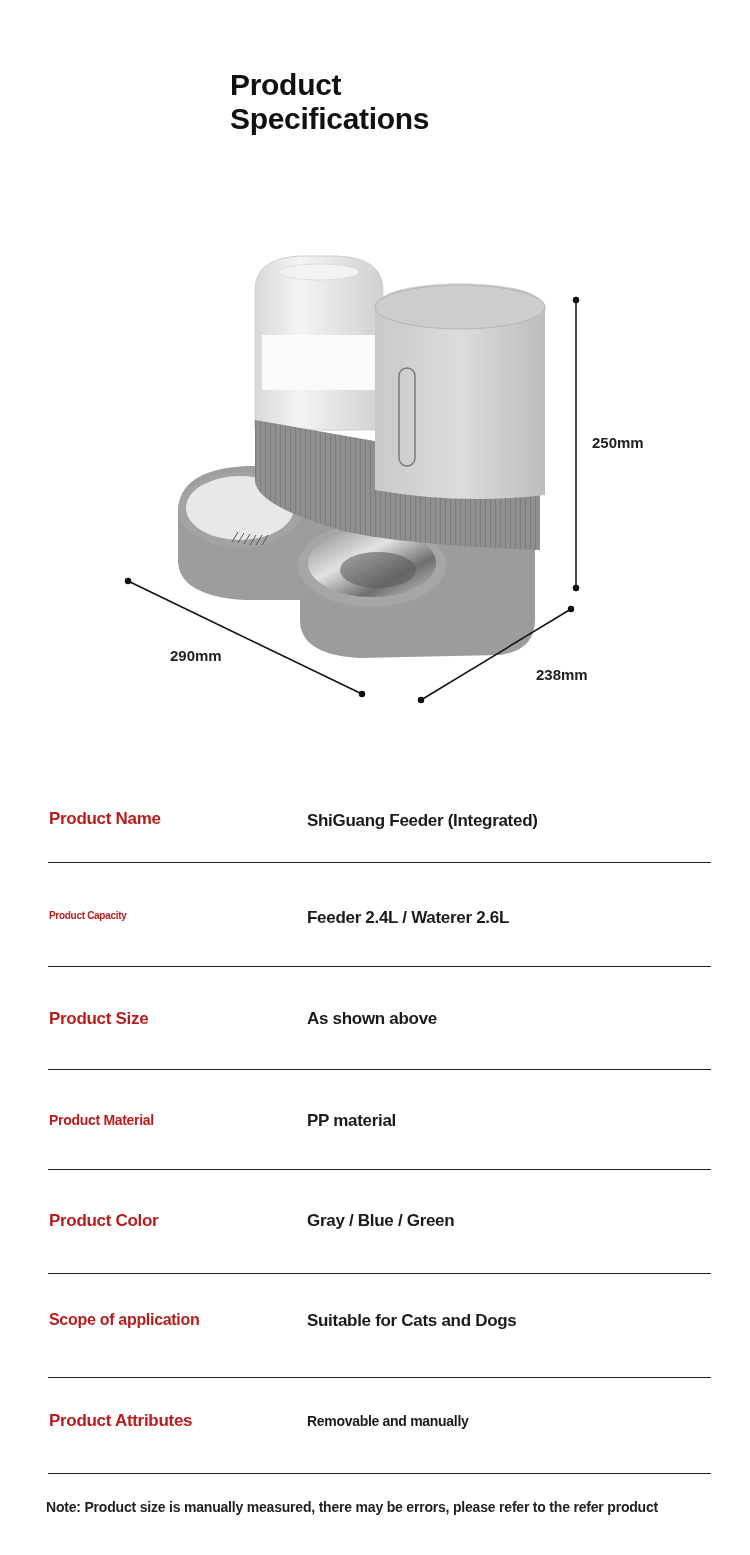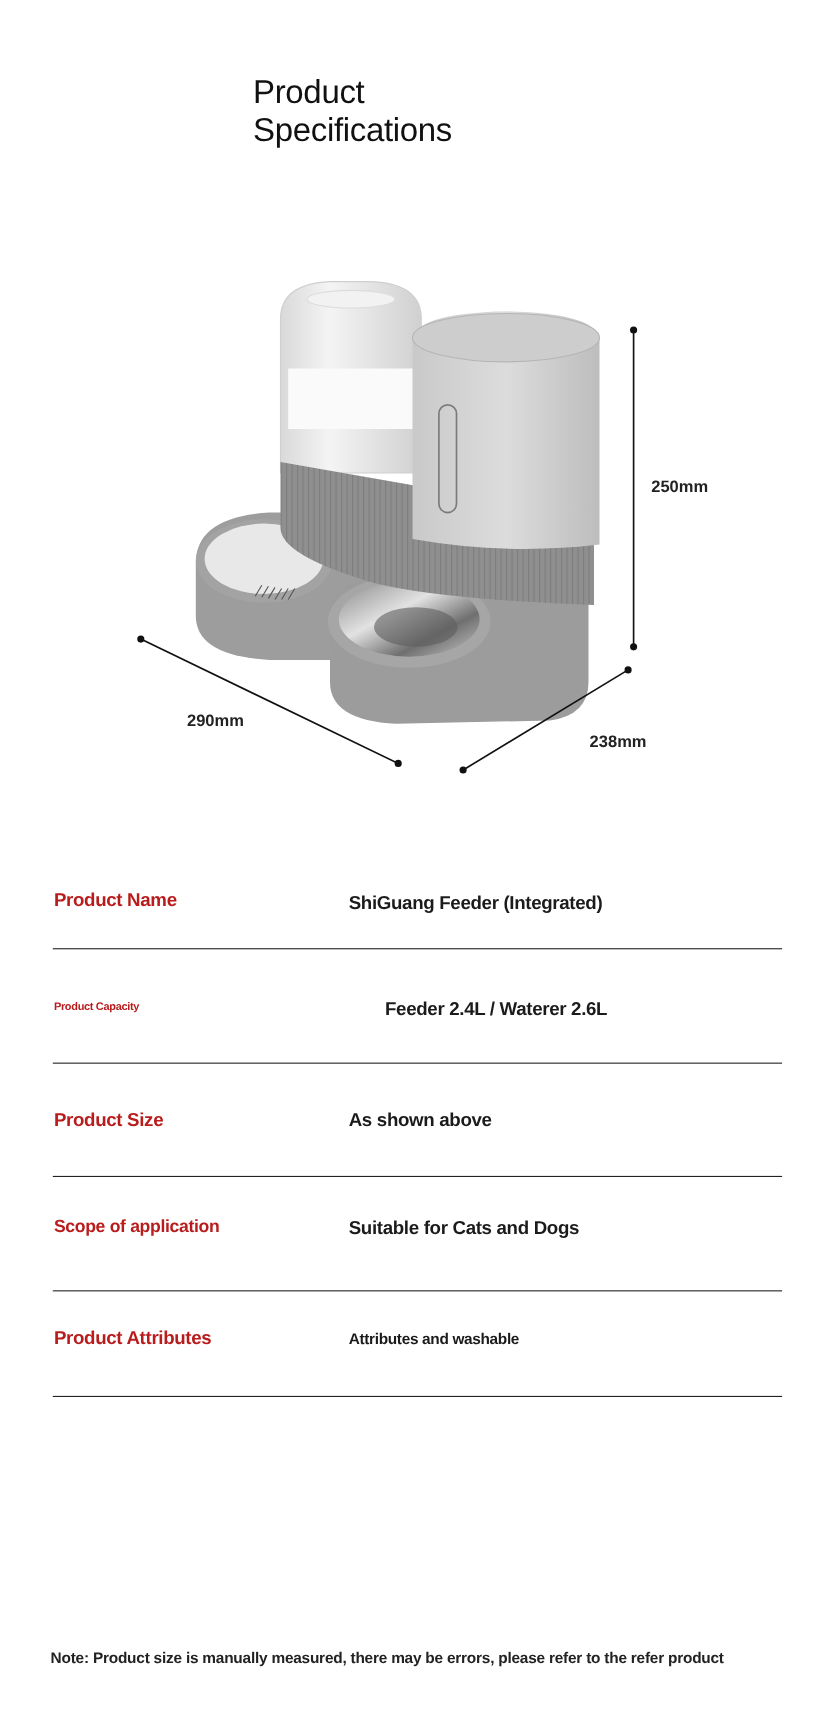--- a/index.html
+++ b/index.html
@@ -1,26 +1,26 @@
 <!DOCTYPE html>
 <html><head>
 <meta charset="utf-8">
 <style>
   html, body { margin: 0; padding: 0; background: #ffffff; }
   body { width: 750px; height: 1555px; position: relative; overflow: hidden;
          font-family: "Liberation Sans", "DejaVu Sans", sans-serif; color: #111; }
-  .title { position: absolute; left: 230px; top: 68px; font-size: 30px; font-weight: normal;
+  .title { position: absolute; left: 230px; top: 68px; font-size: 30px; font-weight: bold;
            line-height: 34px; color: #111; letter-spacing: -0.3px; }
   .title div { white-space: nowrap; }
   .product-figure { position: absolute; left: 0; top: 200px; width: 652px; height: 520px; }
   .dim-label { position: absolute; font-size: 15px; font-weight: bold; color: #222; }
   .spec-table { position: absolute; left: 48px; top: 760px; width: 663px; }
   .spec-row { position: relative; border-bottom: 1.5px solid #222; box-sizing: border-box; }
   .spec-label { position: absolute; left: 1px; font-weight: bold; color: #b91c1c; letter-spacing: -0.3px; }
-  .spec-value { position: absolute; left: 269px; font-weight: bold; color: #1b1b1b; letter-spacing: -0.3px; }
+  .spec-value { position: absolute; left: 259px; font-weight: bold; color: #1b1b1b; letter-spacing: -0.3px; }
   .note { position: absolute; left: 46px; top: 1498px; width: 640px; font-size: 14px;
           font-weight: bold; color: #222; line-height: 18px; letter-spacing: -0.2px; }
 </style>
 </head>
 <body>
 
 <div class="title">
   <div>Product</div>
   <div>Specifications</div>
 </div>
@@ -94,29 +94,37 @@
   <div class="dim-label" style="left:508px; top:466px;margin-left:28px;">238mm</div>
 </div>
 
 <div class="spec-table">
   <div class="spec-row" style="height:103px;">
     <span class="spec-label" style="top:49px; font-size:17px;">Product Name</span>
     <span class="spec-value" style="top:51px; font-size:17px;">ShiGuang Feeder (Integrated)</span>
   </div>
   <div class="spec-row" style="height:104px;">
     <span class="spec-label" style="top:47px; font-size:10px;">Product Capacity</span>
-    <span class="spec-value" style="top:45px; font-size:17px;margin-left:33px;">Feeder 2.4L / Waterer 2.6L</span>
+    <span class="spec-value" style="top:45px; font-size:17px;">Feeder 2.4L / Waterer 2.6L</span>
   </div>
   <div class="spec-row" style="height:103px;">
     <span class="spec-label" style="top:42px; font-size:17px;">Product Size</span>
     <span class="spec-value" style="top:42px; font-size:17px;">As shown above</span>
+  </div>
+  <div class="spec-row" style="height:100px;">
+    <span class="spec-label" style="top:42px; font-size:14px;">Product Material</span>
+    <span class="spec-value" style="top:41px; font-size:17px;">PP material</span>
+  </div>
+  <div class="spec-row" style="height:104px;">
+    <span class="spec-label" style="top:41px; font-size:17px;">Product Color</span>
+    <span class="spec-value" style="top:41px; font-size:17px;">Gray / Blue / Green</span>
   </div>
   <div class="spec-row" style="height:104px;">
     <span class="spec-label" style="top:37px; font-size:16px;">Scope of application</span>
     <span class="spec-value" style="top:37px; font-size:17px;">Suitable for Cats and Dogs</span>
   </div>
   <div class="spec-row" style="height:96px;">
     <span class="spec-label" style="top:33px; font-size:17px;">Product Attributes</span>
-    <span class="spec-value" style="top:35px; font-size:14px;">Attributes and washable</span>
+    <span class="spec-value" style="top:35px; font-size:14px;">Removable and manually</span>
   </div>
 </div>
 
 <div class="note">Note: Product size is manually measured, there may be errors, please refer to the refer product</div>
 
 </body></html>

